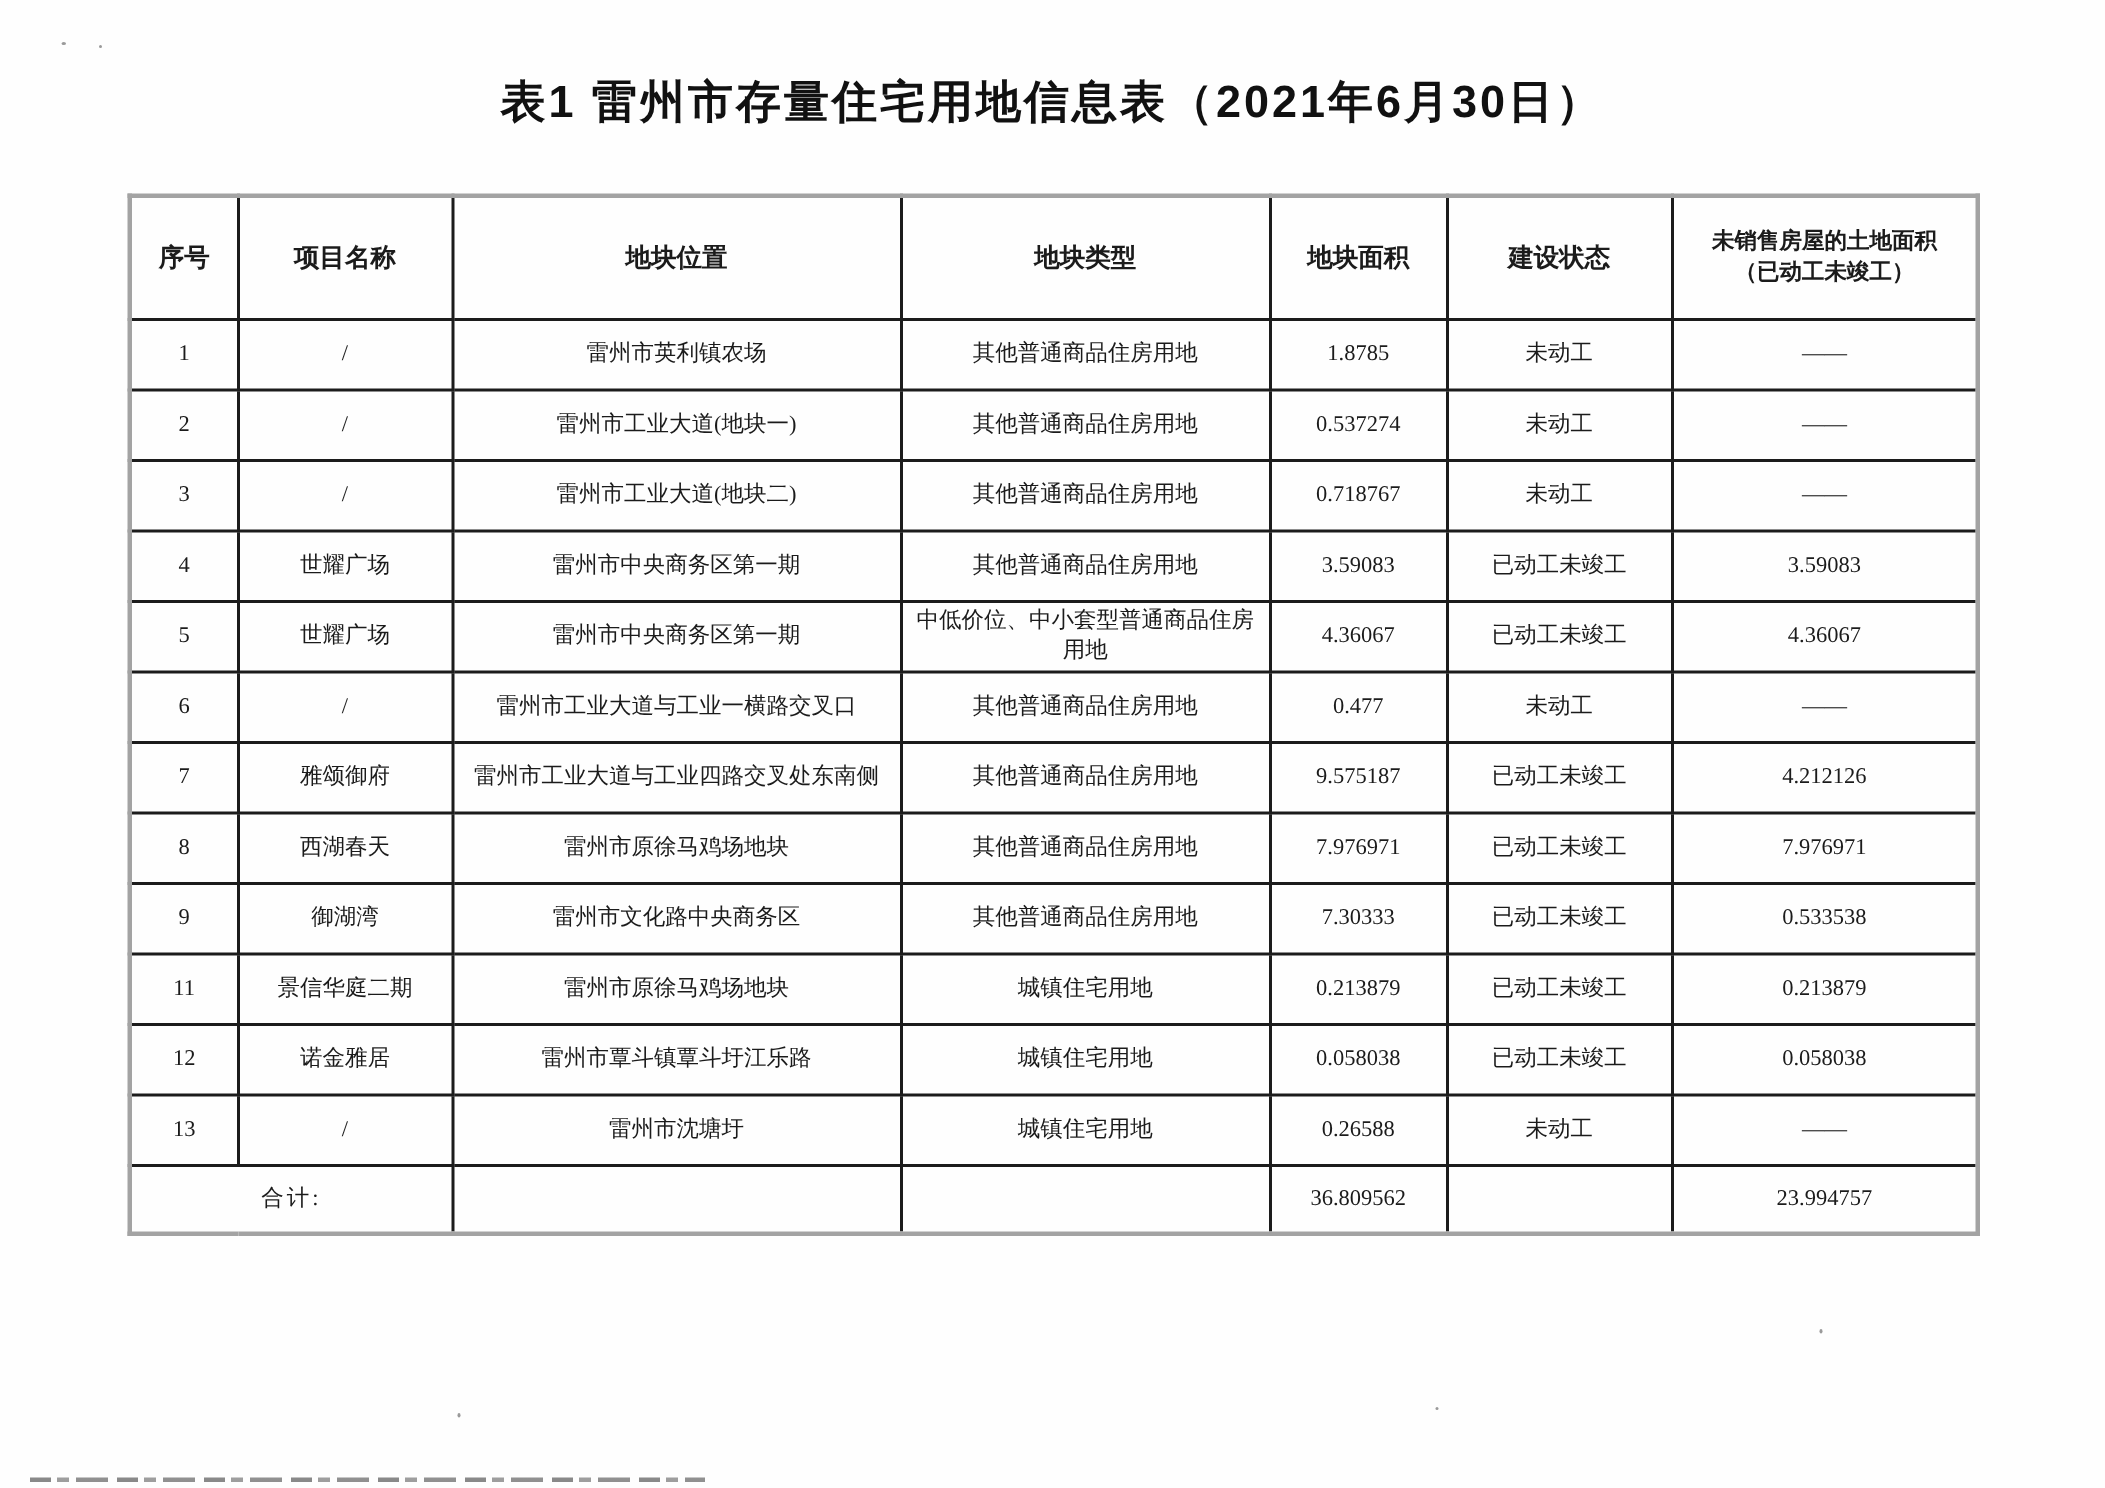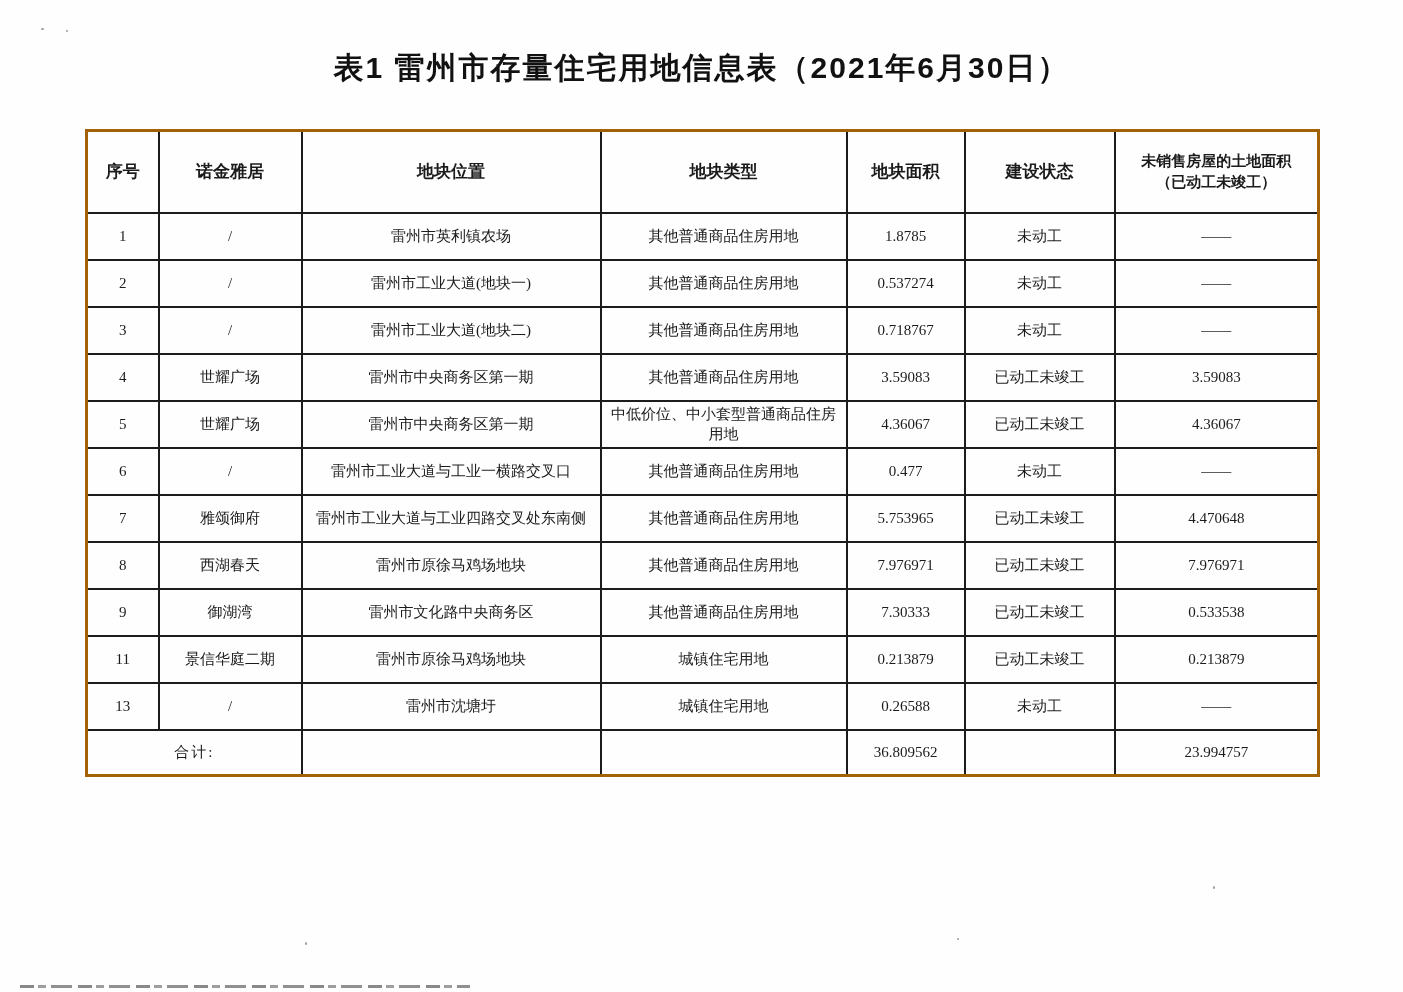--- a/index.html
+++ b/index.html
@@ -32,21 +32,21 @@
     letter-spacing: 2px;
     color: #111;
   }
   table.info-table {
     position: absolute;
     left: 85px;
     top: 129px;
     width: 1232px;
     border-collapse: collapse;
     table-layout: fixed;
-    border: 3px solid #a16207;
+    border: 3px solid #a3a3a3;
   }
   .info-table th, .info-table td {
     border: 2px solid #1c1c1c;
     text-align: center;
     vertical-align: middle;
     padding: 2px 3px;
     font-size: 15px;
     line-height: 1.3;
     overflow: hidden;
     color: #1b1b1b;
@@ -104,21 +104,21 @@
       <col style="width:143px">
       <col style="width:299px">
       <col style="width:246px">
       <col style="width:118px">
       <col style="width:150px">
       <col style="width:204px">
     </colgroup>
     <thead>
       <tr>
         <th>序号</th>
-        <th>诺金雅居</th>
+        <th>项目名称</th>
         <th>地块位置</th>
         <th>地块类型</th>
         <th>地块面积</th>
         <th>建设状态</th>
         <th class="unsold-h">未销售房屋的土地面积
 （已动工未竣工）</th>
       </tr>
     </thead>
     <tbody>
       <tr>
@@ -173,23 +173,23 @@
         <td>其他普通商品住房用地</td>
         <td>0.477</td>
         <td>未动工</td>
         <td>——</td>
       </tr>
       <tr>
         <td>7</td>
         <td>雅颂御府</td>
         <td>雷州市工业大道与工业四路交叉处东南侧</td>
         <td>其他普通商品住房用地</td>
-        <td>5.753965</td>
-        <td>已动工未竣工</td>
-        <td>4.470648</td>
+        <td>9.575187</td>
+        <td>已动工未竣工</td>
+        <td>4.212126</td>
       </tr>
       <tr>
         <td>8</td>
         <td>西湖春天</td>
         <td>雷州市原徐马鸡场地块</td>
         <td>其他普通商品住房用地</td>
         <td>7.976971</td>
         <td>已动工未竣工</td>
         <td>7.976971</td>
       </tr>
@@ -203,20 +203,29 @@
         <td>0.533538</td>
       </tr>
       <tr>
         <td>11</td>
         <td>景信华庭二期</td>
         <td>雷州市原徐马鸡场地块</td>
         <td>城镇住宅用地</td>
         <td>0.213879</td>
         <td>已动工未竣工</td>
         <td>0.213879</td>
+      </tr>
+      <tr>
+        <td>12</td>
+        <td>诺金雅居</td>
+        <td>雷州市覃斗镇覃斗圩江乐路</td>
+        <td>城镇住宅用地</td>
+        <td>0.058038</td>
+        <td>已动工未竣工</td>
+        <td>0.058038</td>
       </tr>
       <tr>
         <td>13</td>
         <td>/</td>
         <td>雷州市沈塘圩</td>
         <td>城镇住宅用地</td>
         <td>0.26588</td>
         <td>未动工</td>
         <td>——</td>
       </tr>

